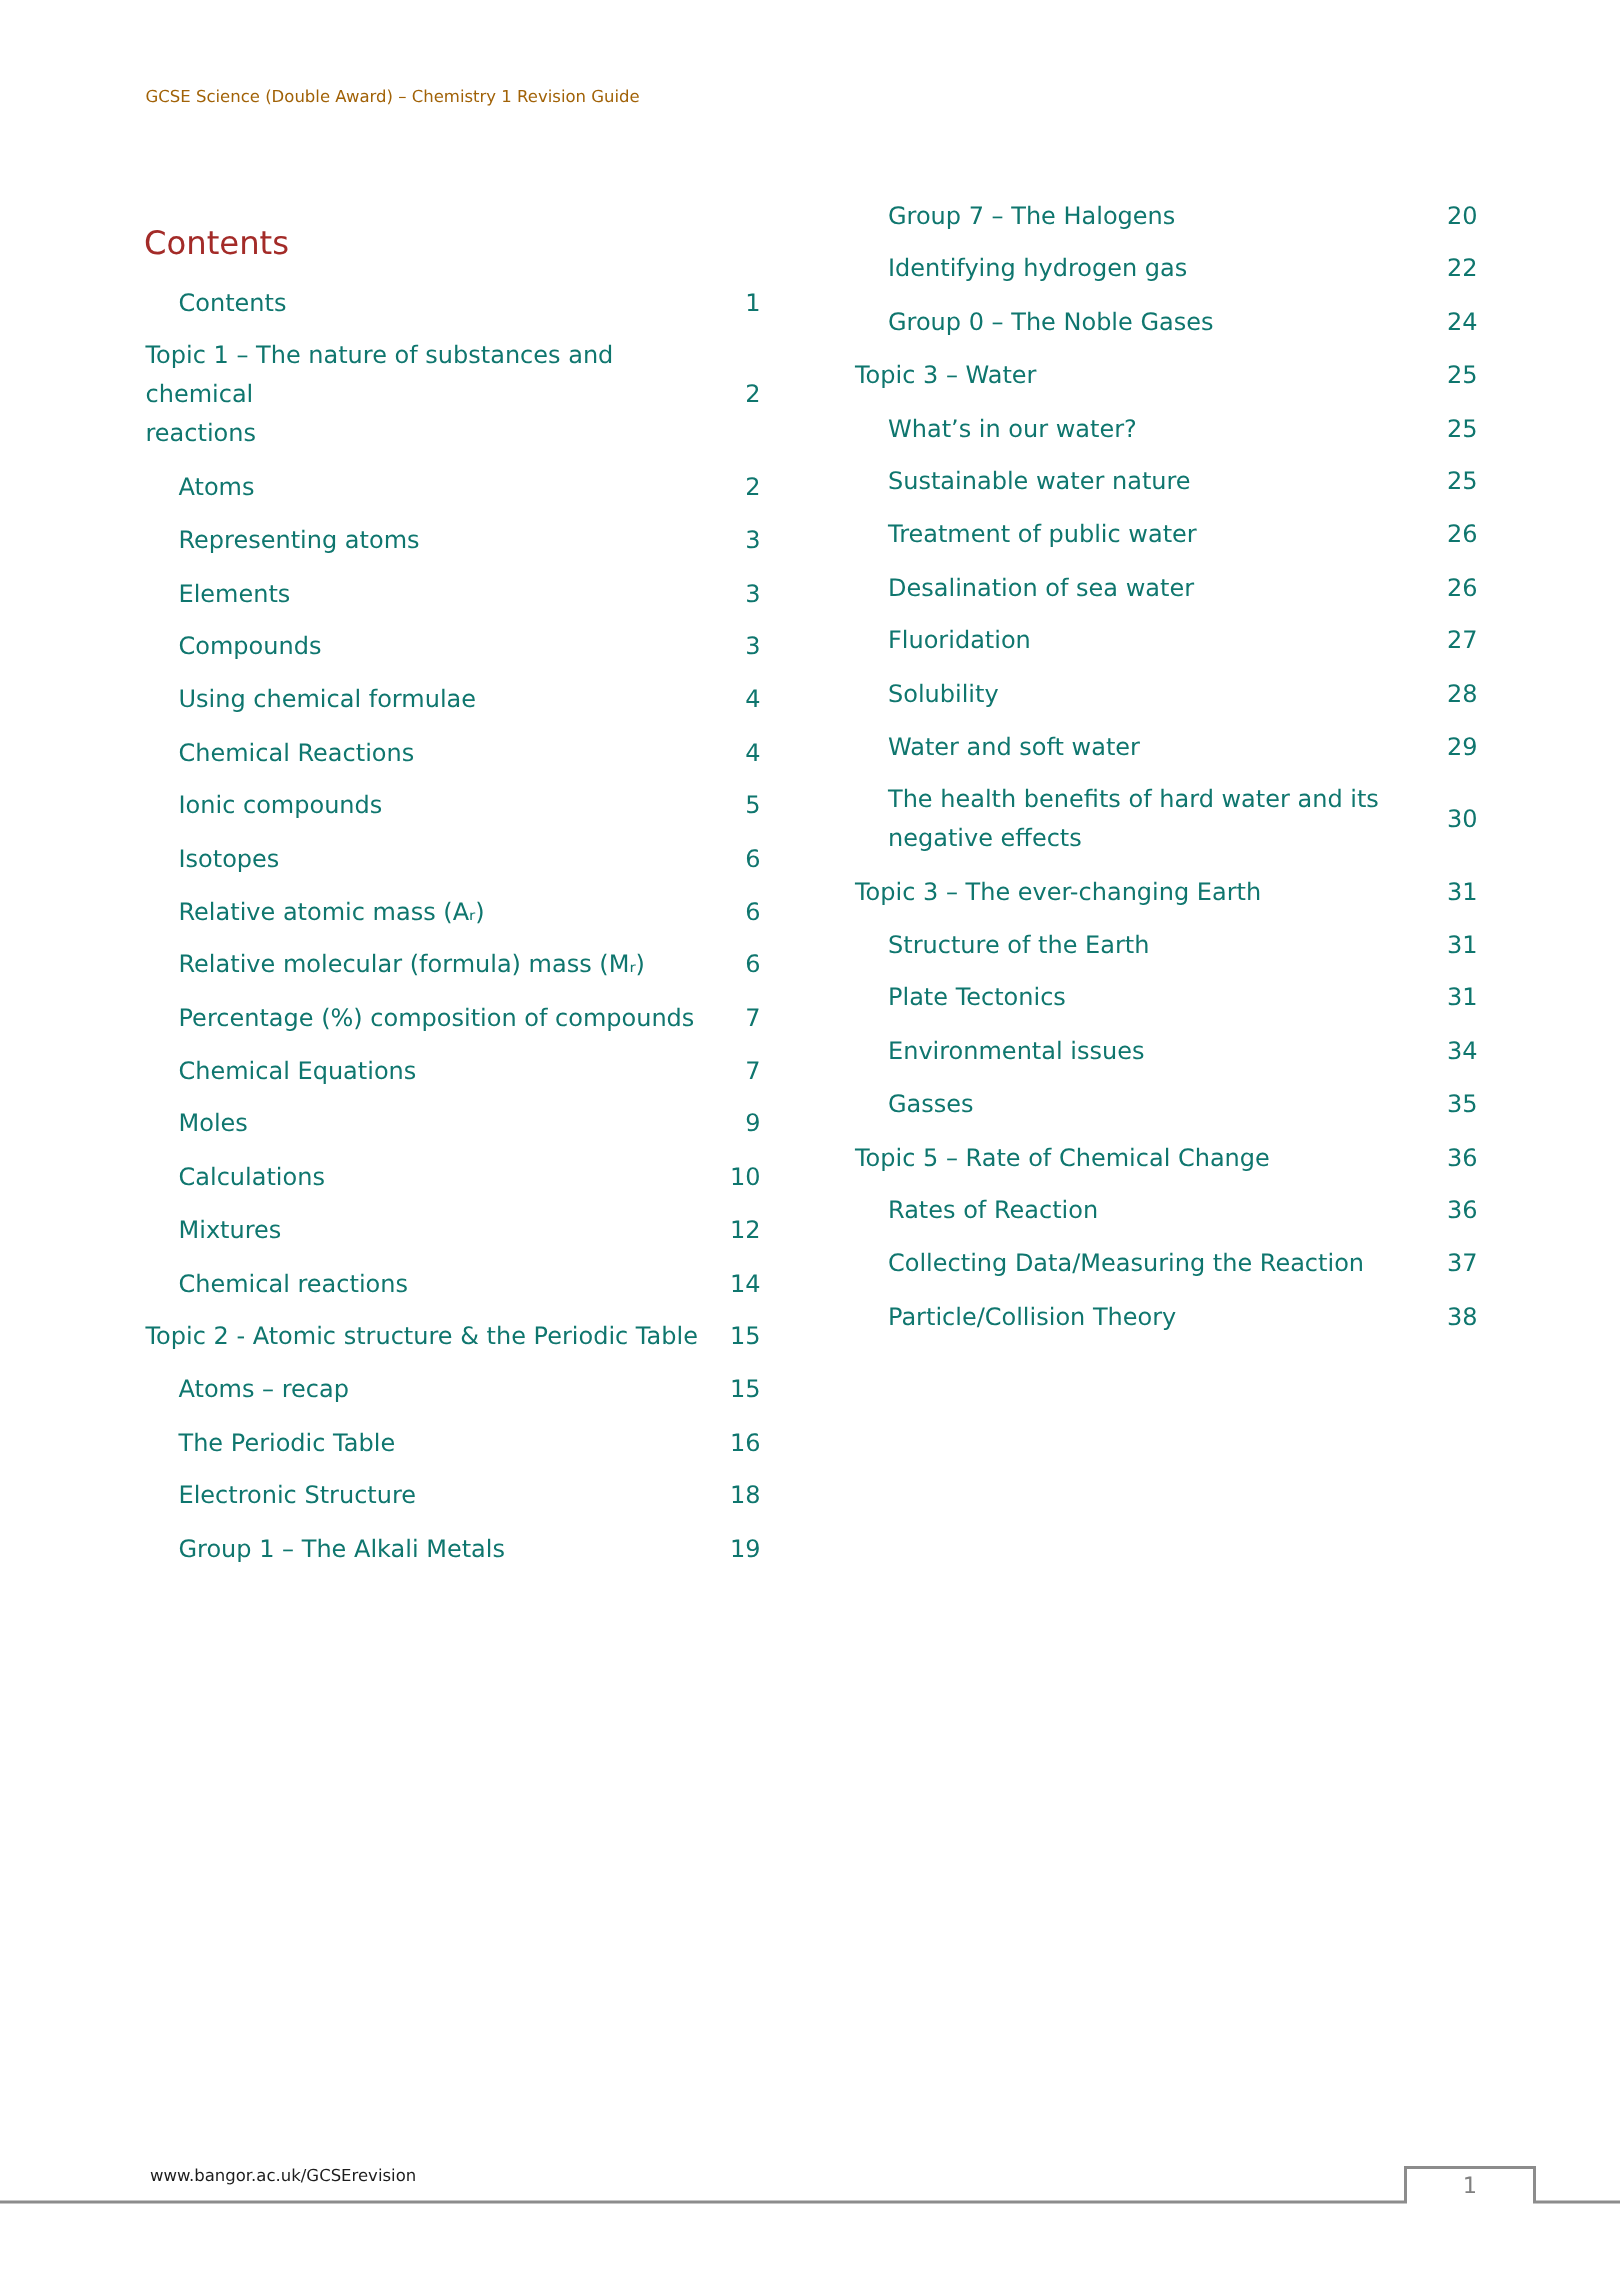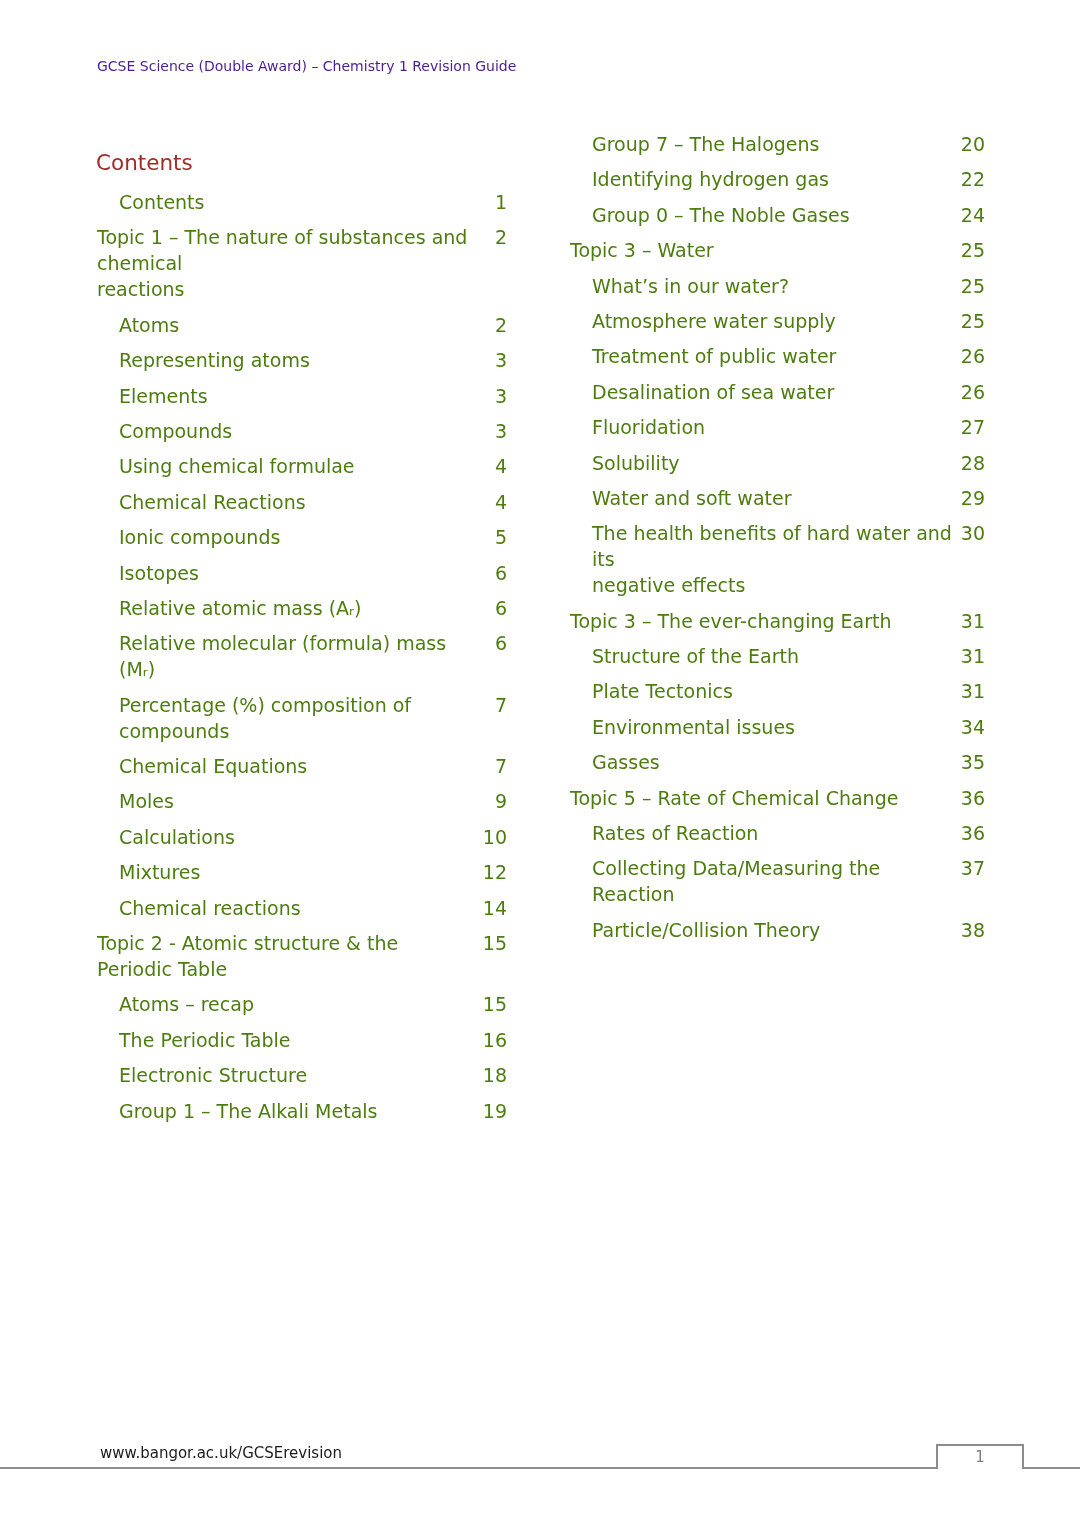--- a/index.html
+++ b/index.html
@@ -8,47 +8,47 @@
     background: #ffffff;
     font-family: "DejaVu Sans", "Liberation Sans", sans-serif;
     color: #1e1e1e;
     position: relative;
     overflow: hidden;
   }
   .page { position: absolute; inset: 0; width: 1080px; height: 1528px; background: #fff; }
 
   .doc-header {
     position: absolute; left: 97px; top: 58px;
-    font-size: 14px; color: #4c1d95; letter-spacing: 0;
+    font-size: 11px; color: #a16207; letter-spacing: 0;
   }
 
   .contents-heading {
     position: absolute; left: 96px; top: 150px; margin: 0;
     font-size: 21.5px; font-weight: 400; color: #a32b28;
   }
 
   .toc-col { position: absolute; }
   .toc-col.left  { left: 97px; top: 189px; width: 410px; }
   .toc-col.right { left: 570px; top: 131px; width: 415px; }
 
   .toc-row {
-    display: flex; align-items: flex-start;
-    font-size: 19px; line-height: 26px;
-    margin-bottom: 9.4px; color: #4d7c0f;
+    display: flex; align-items: center;
+    font-size: 16px; line-height: 26px;
+    margin-bottom: 9.4px; color: #0f766e;
   }
   .toc-row .label { flex: 1 1 auto; white-space: pre-line; }
   .toc-row.sub .label { padding-left: 22px; }
   .toc-row .page-num {
     flex: 0 0 auto; min-width: 24px; margin-left: 6px;
     text-align: right;
   }
 
   .footer-url {
     position: absolute; left: 100px; top: 1444px;
-    font-size: 15px; color: #1c1c1c;
+    font-size: 11px; color: #1c1c1c;
   }
   .footer-line {
     position: absolute; height: 2px; background: #8c8c8c; top: 1467px;
   }
   .footer-line.left-seg  { left: 0; width: 936px; }
   .footer-line.right-seg { left: 1024px; width: 56px; }
   .page-tab {
     position: absolute; left: 936px; top: 1444px;
     width: 88px; height: 25px; box-sizing: border-box;
     border: 2px solid #8c8c8c; border-bottom: none;
@@ -206,21 +206,21 @@
     <span class="label">Topic 3 – Water</span>
     <span class="page-num">25</span>
   </div>
 
   <div class="toc-row sub">
     <span class="label">What’s in our water?</span>
     <span class="page-num">25</span>
   </div>
 
   <div class="toc-row sub">
-    <span class="label">Atmosphere water supply</span>
+    <span class="label">Sustainable water nature</span>
     <span class="page-num">25</span>
   </div>
 
   <div class="toc-row sub">
     <span class="label">Treatment of public water</span>
     <span class="page-num">26</span>
   </div>
 
   <div class="toc-row sub">
     <span class="label">Desalination of sea water</span>

